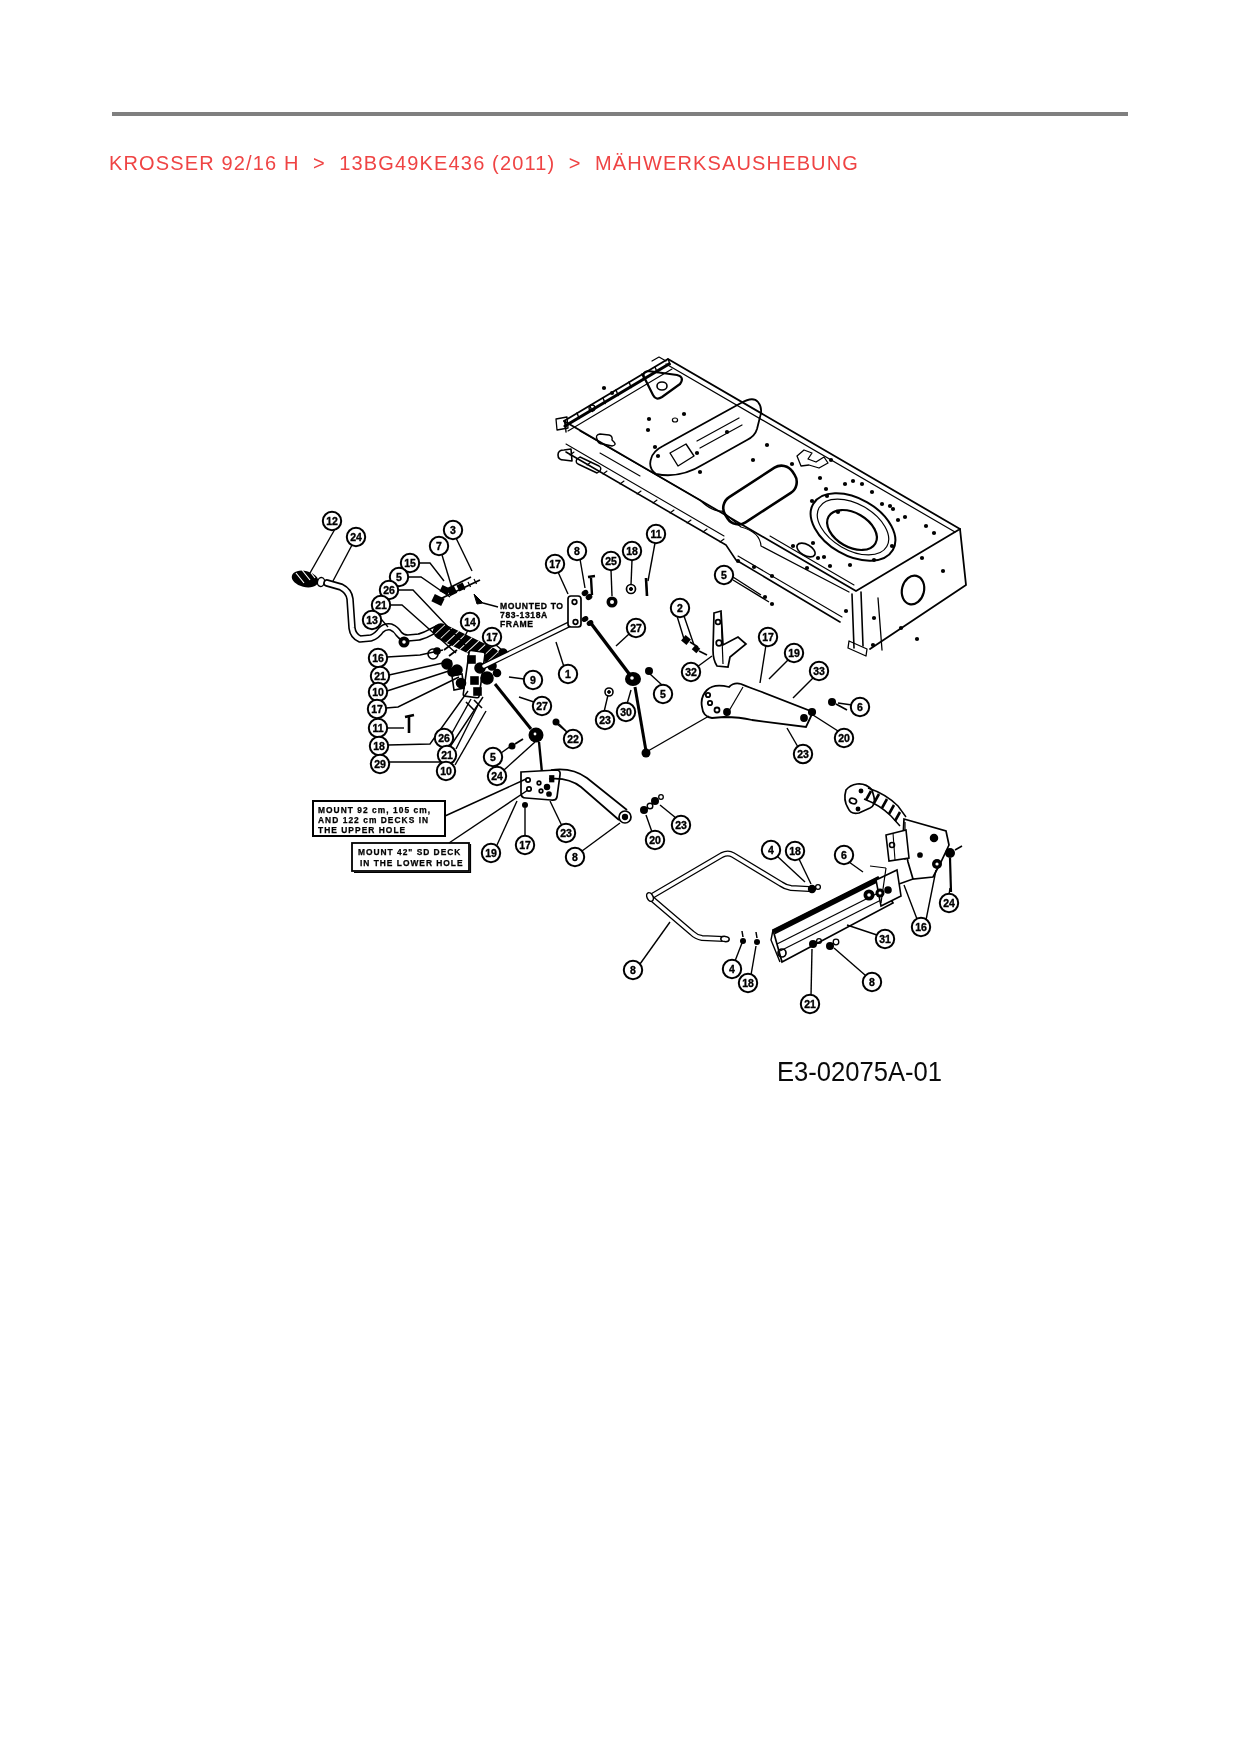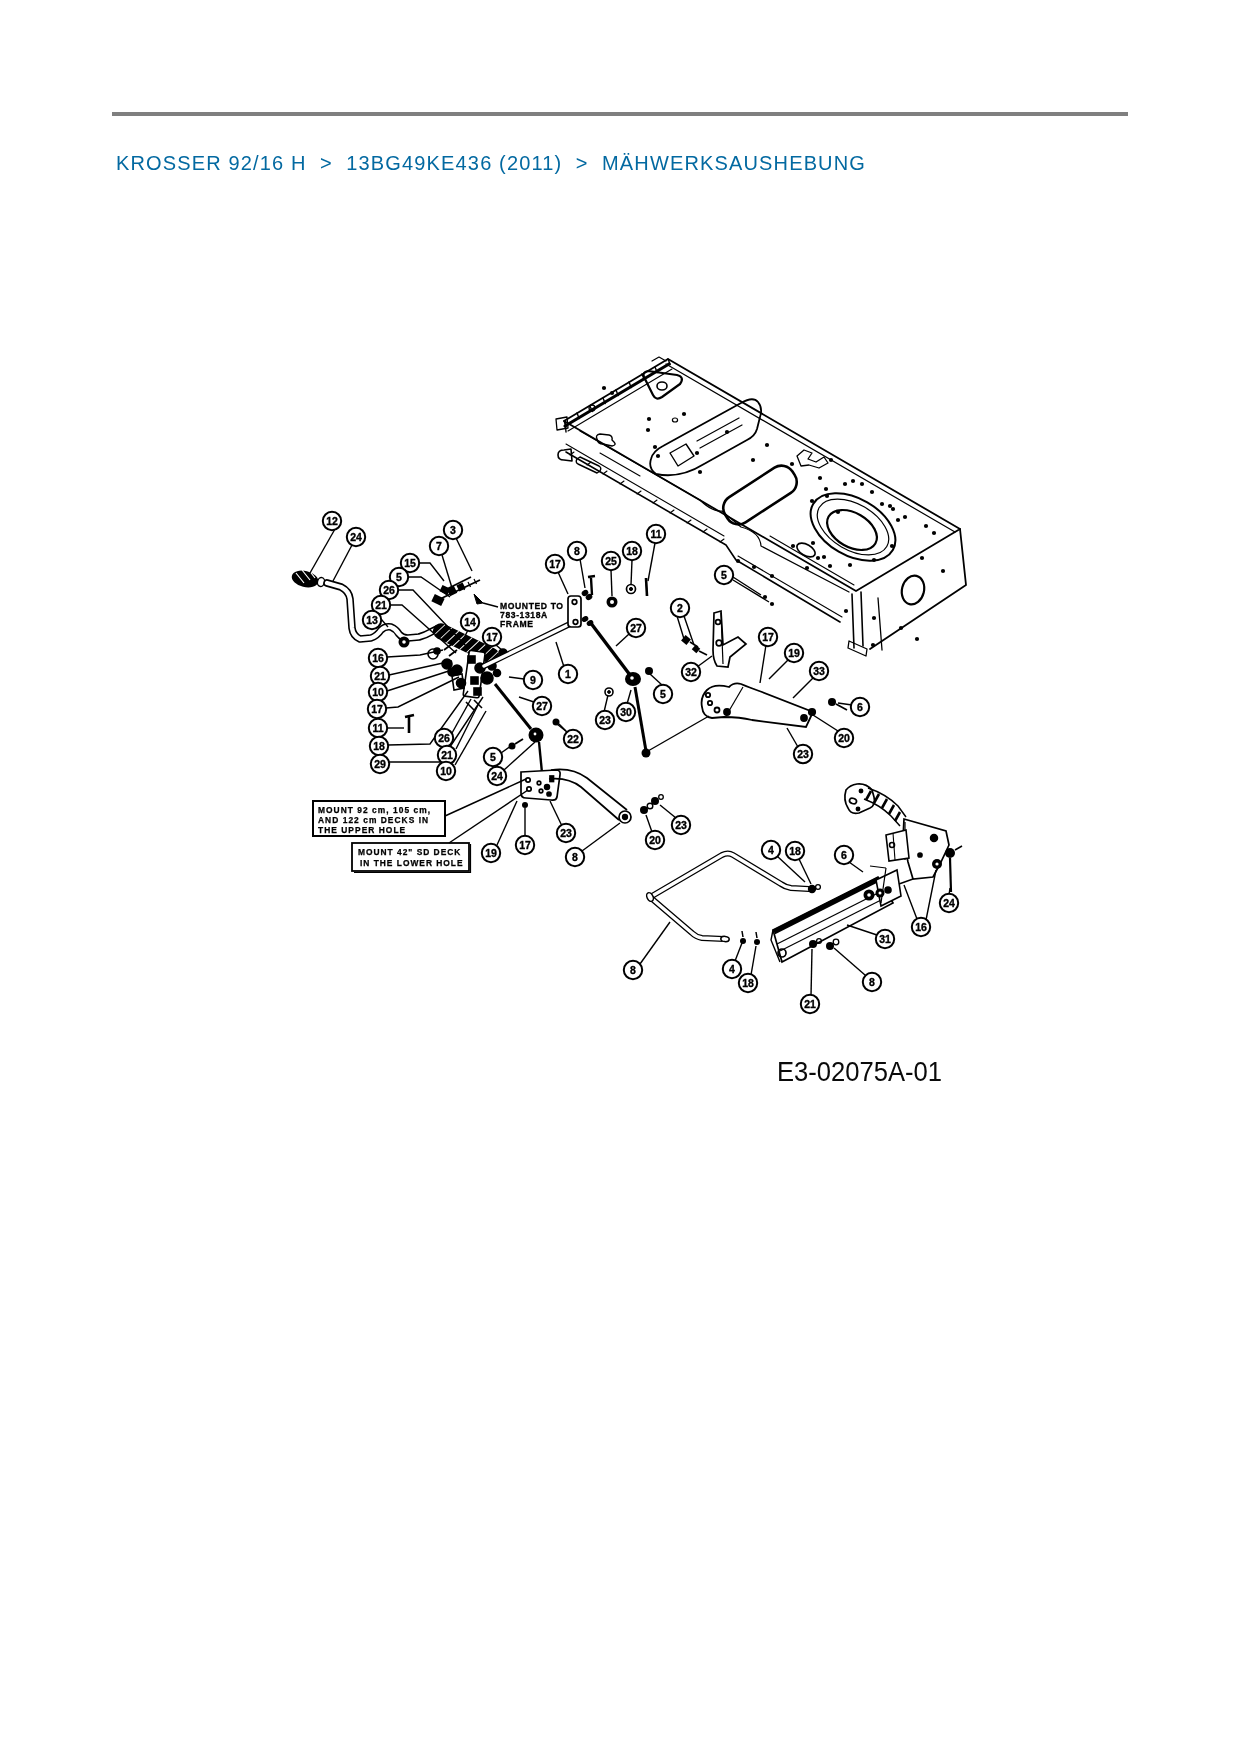--- a/index.html
+++ b/index.html
@@ -1,18 +1,18 @@
 <!DOCTYPE html>
 <html><head>
 <meta charset="utf-8">
 <style>
 html,body{margin:0;padding:0;background:#fff;width:1240px;height:1754px;overflow:hidden;}
 #page{position:relative;width:1240px;height:1754px;background:#fff;font-family:"Liberation Sans",sans-serif;}
 #rule{position:absolute;left:112px;top:112px;width:1016px;height:4px;background:#7f7f7f;}
-#crumb{position:absolute;left:116px;top:152px;font-size:20px;letter-spacing:1.15px;color:#0369a1;white-space:nowrap;}
+#crumb{position:absolute;left:109px;top:152px;font-size:20px;letter-spacing:1.15px;color:#ef4444;white-space:nowrap;}
 svg{position:absolute;left:0;top:0;}
 </style>
 </head>
 <body>
 <div id="page">
 
 <div id="rule"></div>
 
 <div id="crumb">KROSSER 92/16 H&nbsp; &gt; &nbsp;13BG49KE436 (2011)&nbsp; &gt; &nbsp;MÄHWERKSAUSHEBUNG</div>
 

